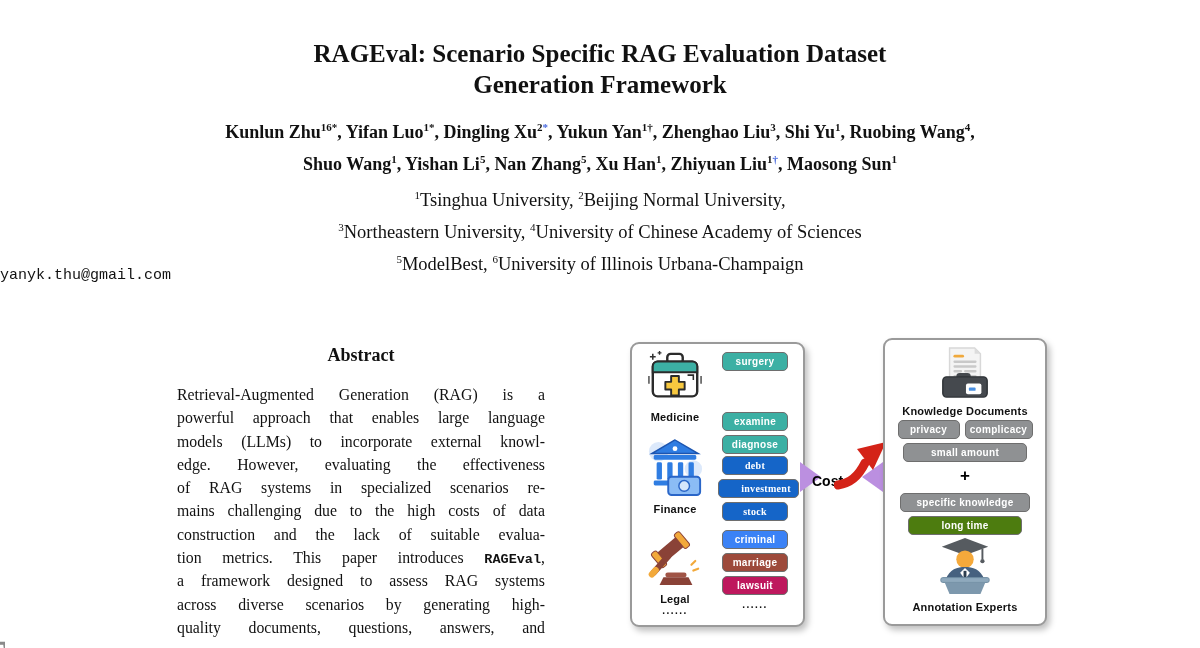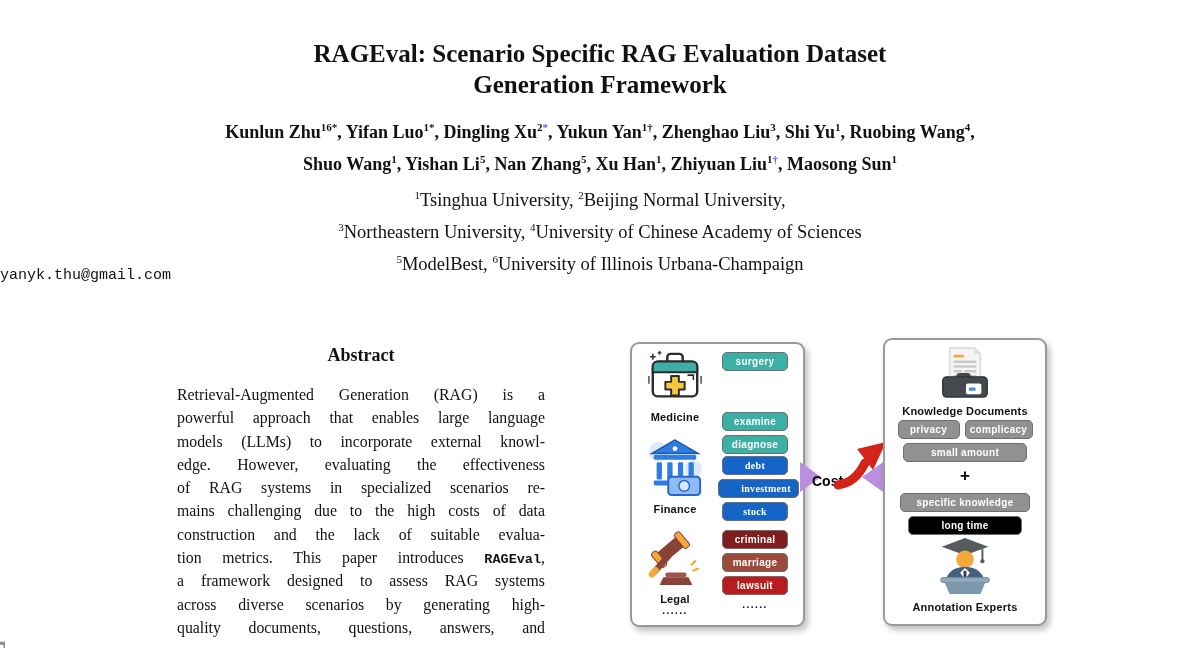--- a/index.html
+++ b/index.html
@@ -161,23 +161,23 @@
         <line x1="22" y1="27" x2="7" y2="44" stroke="#8a4237" stroke-width="6.5" stroke-linecap="round"></line>
         <line x1="9" y1="41.5" x2="5" y2="46" stroke="#f2a93b" stroke-width="6.5" stroke-linecap="round"></line>
         <rect x="19" y="44" width="22" height="5" rx="2.5" fill="#a05446"></rect>
         <path d="M17,49 h26 l4,8 h-34 z" fill="#8a4237"></path>
         <path d="M46,36 l4,-4 M48,42 l5,-2" stroke="#f2a93b" stroke-width="2.2" stroke-linecap="round"></path>
       </svg>
       <div class="scn-label">Legal</div>
       <div class="dots">......</div>
     </div>
     <div class="tag-col" style="top:186px;">
-      <span class="tag" style="background-color: #7f1d1d;">criminal</span>
+      <span class="tag" style="background-color: #3b82f6;">criminal</span>
       <span class="tag" style="background-color: rgb(157, 74, 59);">marriage</span>
-      <span class="tag" style="background-color: #b91c1c;">lawsuit</span>
+      <span class="tag" style="background-color: #be185d;">lawsuit</span>
       <div class="dots">......</div>
     </div>
   </div>
 
   <div class="tri" id="tri-left" style="border-left-color: rgb(187, 143, 224);"></div>
   <div class="tri" id="tri-right" style="border-right-color: rgb(187, 143, 224);"></div>
   <div class="cost fig-sans">Cost</div>
   <svg class="arrow-svg" width="58" height="54" viewBox="0 0 58 54">
     <path d="M4,47 C16,45 24,39 31,25" fill="none" stroke-width="9" stroke-linecap="round" style="stroke: rgb(212, 35, 24);"></path>
     <polygon points="52,4 23,11 39,32" style="fill: rgb(212, 35, 24);"></polygon>
@@ -210,21 +210,21 @@
     <div class="rp-center" style="top:102px;">
       <span class="tag-gray" style="width: 122px; background-color: rgb(143, 145, 147);">small amount</span>
     </div>
 
     <div class="rp-center plus" style="top:126px;">+</div>
 
     <div class="rp-center" style="top:152px;">
       <span class="tag-gray" style="width: 128px; background-color: rgb(143, 145, 147);">specific knowledge</span>
     </div>
     <div class="rp-center" style="top:175px;">
-      <span class="tag-gray" style="width: 112px; background-color: #000000;">long time</span>
+      <span class="tag-gray" style="width: 112px; background-color: #4d7c0f;">long time</span>
     </div>
 
     <div class="rp-center" style="top:196px;">
       <svg width="62" height="60" viewBox="0 0 64 62">
         <polygon points="32,2 8,11 32,20 56,11" fill="#565b60"></polygon>
         <path d="M50,13 v11" stroke="#565b60" stroke-width="2"></path>
         <circle cx="50" cy="26" r="2.2" fill="#565b60"></circle>
         <circle cx="32" cy="24" r="9" fill="#f5a93b"></circle>
         <path d="M12,45 C16,34 24,32 32,32 C40,32 48,34 52,45 z" fill="#46617f"></path>
         <polygon points="32,33 27,38 32,45 37,38" fill="#ffffff"></polygon>

